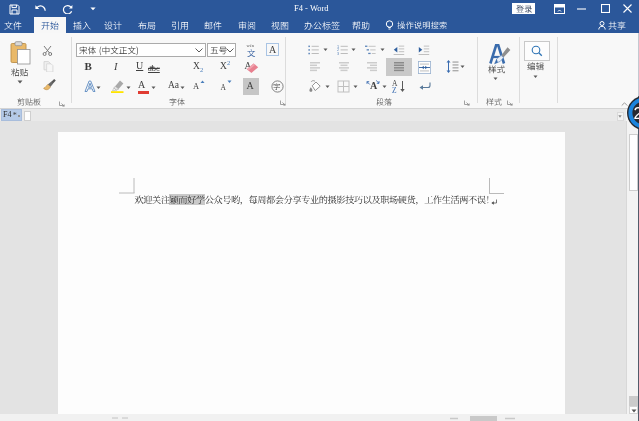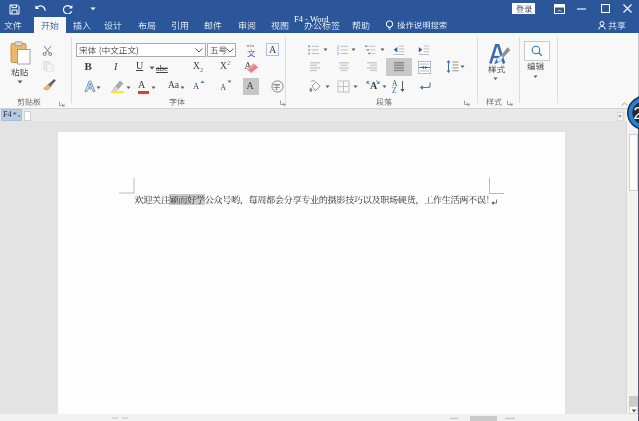--- a/index.html
+++ b/index.html
@@ -22,21 +22,21 @@
       <path d="M1.4 4.2C3.6 1.2 7 1.3 8.9 3.5c0.8 0.9 1.2 2 1.3 3.2" fill="none" stroke="#fff" stroke-width="1.25"></path>
       <path d="M0.4 1.2v3.8h3.8z" fill="#fff"></path>
     </svg>
 <svg class="t" style="left:62px;top:3.5px" width="11" height="10" viewBox="0 0 11 10">
       <path d="M9 3.2A4.2 4.2 0 1 0 9.6 7.2" fill="none" stroke="#fff" stroke-width="1.2"></path>
       <path d="M10.4 1v3.4H7z" fill="#fff"></path>
     </svg>
 <svg class="t" style="left:89.5px;top:7px" width="6" height="4" viewBox="0 0 6 4">
       <path d="M0.4 0.4h5.2L3 3.2z" fill="#fff"></path>
     </svg>
-<div class="a" style="left:294px;top:14px;font:400 8.5px LS;color:#ffffff;white-space:nowrap;">F4 - Word</div>
+<div class="a" style="left:294px;top:3px;font:400 8.5px LS;color:#ffffff;white-space:nowrap;">F4 - Word</div>
 <div class="a" style="left:511.5px;top:2.5px;width:23.5px;height:11px;background:#ffffff;"></div>
 <svg class="t" style="left:515.5px;top:3.5px" width="18.4" height="11.1" viewBox="0 -8.20 18.4 11.07">
       <path d="M2.3 -2.9H5.8V-1.8H2.3ZM1.7 -3.4V-1.4H6.4V-3.4ZM7.2 -5.8C6.9 -5.5 6.5 -5.1 6 -4.8C5.8 -5 5.6 -5.2 5.5 -5.5C5.9 -5.8 6.4 -6.1 6.7 -6.5L6.3 -6.8C6 -6.5 5.6 -6.1 5.2 -5.8C5 -6.1 4.8 -6.5 4.6 -6.9L4.1 -6.7C4.5 -5.9 5 -5.2 5.6 -4.6H2.7C3.2 -5.1 3.6 -5.7 3.9 -6.4L3.5 -6.6L3.4 -6.6H0.8V-6.1H3.1C2.9 -5.7 2.6 -5.3 2.3 -4.9C2 -5.2 1.6 -5.5 1.2 -5.7L0.9 -5.4C1.2 -5.2 1.7 -4.8 1.9 -4.6C1.4 -4.1 0.8 -3.7 0.2 -3.4C0.3 -3.3 0.5 -3.1 0.6 -3C1.3 -3.4 2 -3.9 2.6 -4.5V-4.1H5.6V-4.5C6.2 -3.9 6.9 -3.4 7.6 -3.1C7.7 -3.2 7.8 -3.5 8 -3.6C7.4 -3.8 6.8 -4.1 6.4 -4.5C6.8 -4.8 7.3 -5.2 7.6 -5.5ZM2.3 -1.1C2.5 -0.8 2.7 -0.3 2.8 -0L3.3 -0.2C3.2 -0.5 3 -1 2.8 -1.3ZM5.4 -1.3C5.3 -0.9 5 -0.4 4.8 -0H0.5V0.4H7.7V-0H5.3C5.5 -0.4 5.7 -0.8 5.9 -1.1Z M9.3 -2.6C9.9 -2.3 10.5 -1.9 10.8 -1.5L11.2 -1.9C10.9 -2.2 10.2 -2.7 9.7 -3ZM9.3 -6.4V-5.9H14.3L14.3 -5.1H9.6V-4.6H14.3L14.2 -3.8H8.8V-3.3H12V-1.7C10.8 -1.2 9.6 -0.7 8.8 -0.4L9.1 0.1C9.9 -0.3 11 -0.7 12 -1.2V0C12 0.1 12 0.2 11.8 0.2C11.7 0.2 11.3 0.2 10.8 0.2C10.8 0.3 10.9 0.5 11 0.7C11.6 0.7 12 0.7 12.2 0.6C12.5 0.5 12.6 0.4 12.6 0V-2C13.3 -0.9 14.3 -0.1 15.7 0.3C15.7 0.2 15.9 -0 16 -0.2C15.1 -0.4 14.3 -0.9 13.7 -1.5C14.2 -1.8 14.8 -2.3 15.3 -2.7L14.9 -3C14.5 -2.6 13.9 -2.1 13.3 -1.8C13 -2.2 12.8 -2.6 12.6 -3V-3.3H15.9V-3.8H14.8C14.8 -4.6 14.9 -5.6 14.9 -6.4L14.5 -6.4L14.4 -6.4Z" fill="#2b3a55"></path>
     </svg>
 <svg class="t" style="left:554px;top:3.5px" width="11" height="10" viewBox="0 0 11 10">
       <rect x="0.5" y="0.5" width="10" height="9" fill="none" stroke="#fff"></rect>
       <rect x="0.5" y="0.5" width="10" height="3" fill="#fff"></rect>
       <path d="M4 7.5l1.5-1.5L7 7.5" fill="none" stroke="#fff"></path>
     </svg>
 <svg class="t" style="left:577px;top:8px" width="9" height="2" viewBox="0 0 9 2">
@@ -151,21 +151,21 @@
     </svg>
 <div class="a" style="left:246.5px;top:42.5px;font:400 4.5px LS;color:#555;white-space:nowrap;">wén</div>
 <div class="a" style="left:266px;top:42.5px;width:13px;height:13.5px;border:1px solid #a9c4e4;box-sizing:border-box;"></div>
 <div class="a" style="left:269px;top:43.5px;font:400 10px LS;color:#3f3f3f;white-space:nowrap;">A</div>
 <div class="a" style="left:84.5px;top:60px;font:700 11px LS;color:#3a3a3a;white-space:nowrap;">B</div>
 <div class="a" style="left:114px;top:60.5px;font:400 10.5px SERIF;color:#3f3f3f;white-space:nowrap;"><i>I</i></div>
 <div class="a" style="left:136px;top:60px;font:400 10px LS;color:#3f3f3f;white-space:nowrap;"><u>U</u></div>
 <svg class="t" style="left:149px;top:66px" width="6" height="4" viewBox="0 0 6 4">
       <path d="M0.5 0.5h5L3 3.5z" fill="#5a5a5a"></path>
     </svg>
-<div class="a" style="left:156px;top:62.5px;font:400 8.5px LS;color:#3f3f3f;white-space:nowrap;text-decoration:underline;"><s>abc</s></div>
+<div class="a" style="left:148px;top:62.5px;font:400 8.5px LS;color:#3f3f3f;white-space:nowrap;text-decoration:underline;"><s>abc</s></div>
 <div class="a" style="left:193px;top:61px;font:400 9.5px SERIF;color:#3f3f3f;white-space:nowrap;">X</div>
 <div class="a" style="left:200px;top:65.5px;font:400 6.5px LS;color:#4a7ebb;white-space:nowrap;">2</div>
 <div class="a" style="left:220px;top:61px;font:400 9.5px SERIF;color:#3f3f3f;white-space:nowrap;">X</div>
 <div class="a" style="left:227px;top:58.5px;font:400 6.5px LS;color:#4a7ebb;white-space:nowrap;">2</div>
 <div class="a" style="left:244.5px;top:60.5px;font:400 9.5px LS;color:#3f3f3f;white-space:nowrap;">A</div>
 <svg class="t" style="left:246px;top:61.5px" width="13" height="11" viewBox="0 0 13 11">
       <path d="M0.8 7.2L7.6 1.4l4.6 3.8-6.8 5.8z" fill="#e8808f"></path>
       <path d="M0.8 7.2L7.6 1.4l1.7 1.4-6.8 5.8z" fill="#f0a3af"></path>
     </svg>
 <svg class="t" style="left:84px;top:80px" width="12" height="12" viewBox="0 0 12 12">

